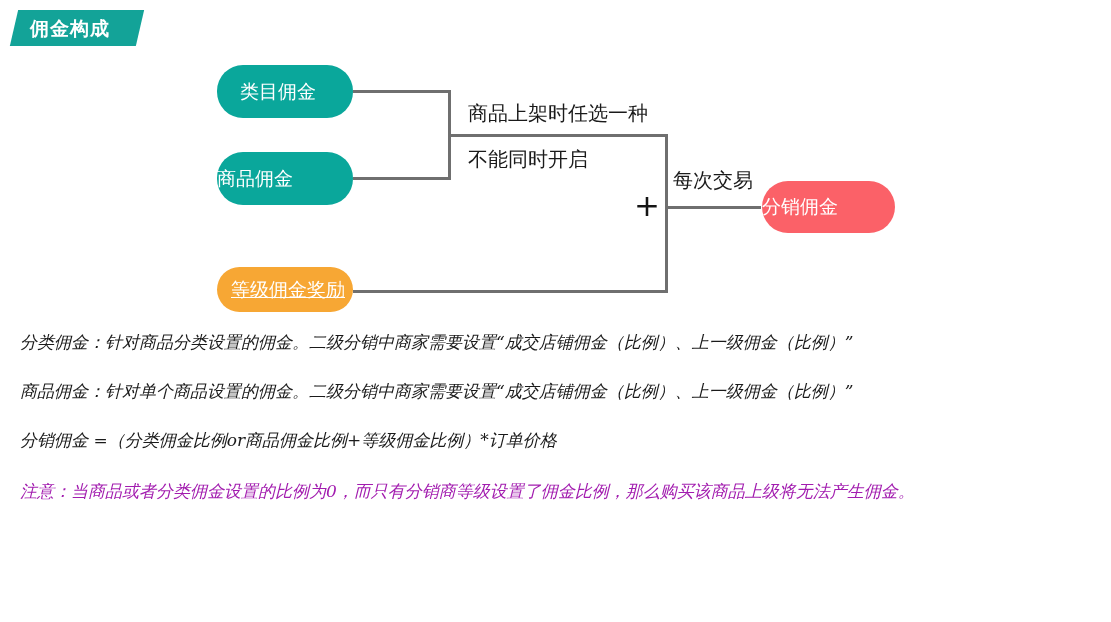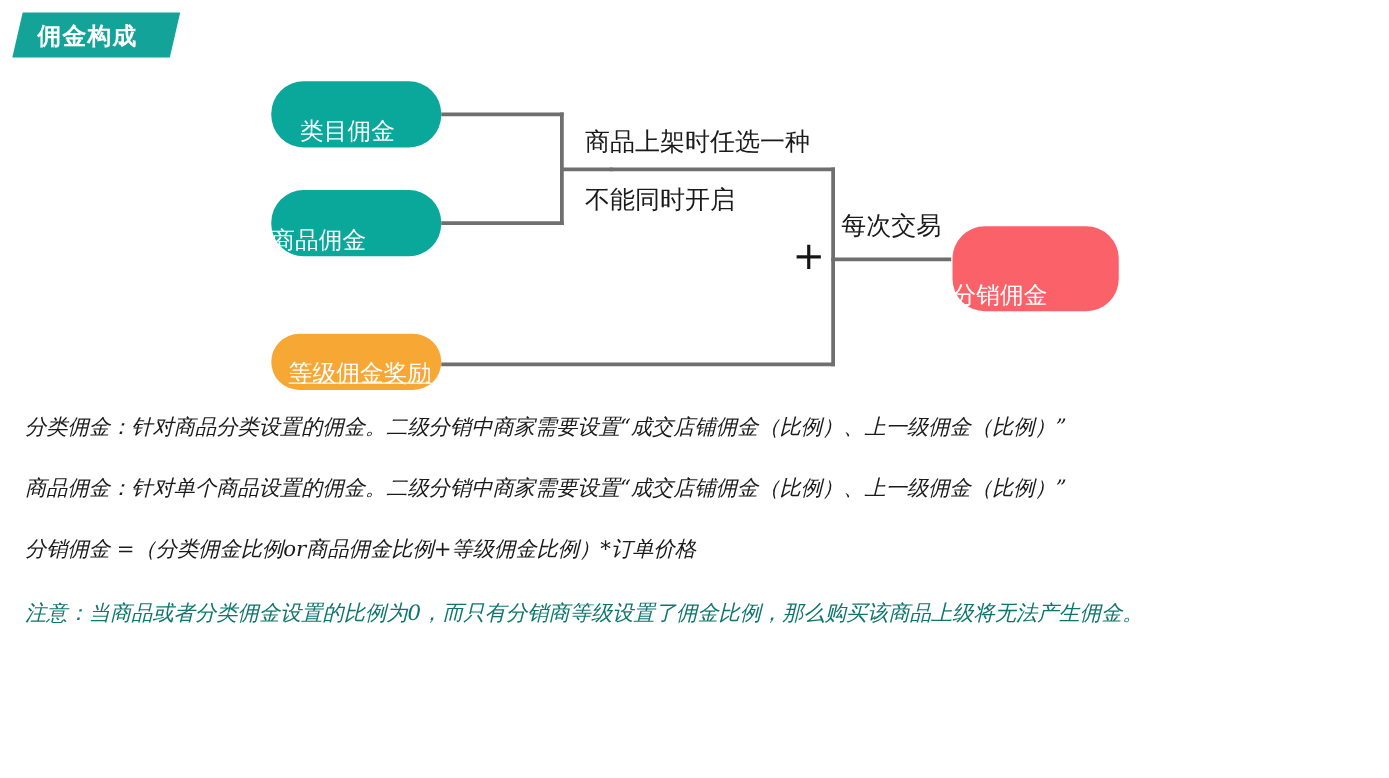--- a/index.html
+++ b/index.html
@@ -25,32 +25,32 @@
     font-size:19px;font-weight:bold;color:#ffffff;
     letter-spacing:1px;
     font-family:Liberation Sans, sans-serif;
     white-space:nowrap;
     z-index:3;
   }
 
   
   .node{
     position:absolute;
-    display:flex;align-items:flex-end;
+    display:flex;align-items:center;
     color:#ffffff;
     font-size:19px;
     font-family:"DejaVu Sans","Liberation Sans",sans-serif;
     white-space:nowrap;
     box-sizing:border-box;
     border-radius:26px;
   }
   #node-category{left:217px;top:65px;width:136px;height:53px;background:#0aa79b;padding-left:23px;}
   #node-product {left:217px;top:152px;width:136px;height:53px;background:#0aa79b;}
   #node-level   {left:217px;top:267px;width:136px;height:45px;background:#f7a734;padding-left:14px;text-decoration:underline;}
-  #node-commission{left:762px;top:181px;width:133px;height:68px;background:#fb6168;}
+  #node-commission{left:762px;top:181px;width:133px;height:52px;background:#fb6168;}
 
   
   .ln{position:absolute;background:#6f6f6f;}
   .lnh{height:3px;}
   .lnv{width:3px;}
 
   
   #ln-cat-h   {left:353px;top:90px;  width:98px;}
   #ln-prod-h  {left:353px;top:177px; width:98px;}
   #ln-inner-v {left:448px;top:90px;  height:90px;}
@@ -86,21 +86,21 @@
     font-style:italic;
   }
   .para{
     font-size:17px;
     line-height:30px;
     color:#1a1a1a;
     margin:0 0 19px 0;
     text-align:left;
   }
   .para.formula{margin-bottom:21px;}
-  .para.warn{color:#0f766e;margin-bottom:0;}
+  .para.warn{color:#a21caf;margin-bottom:0;}
 </style>
 </head>
 <body>
 
 <div class="stage">
 
   <div id="badge"></div>
   <div id="badge-label">佣金构成</div>
 
   <div>

